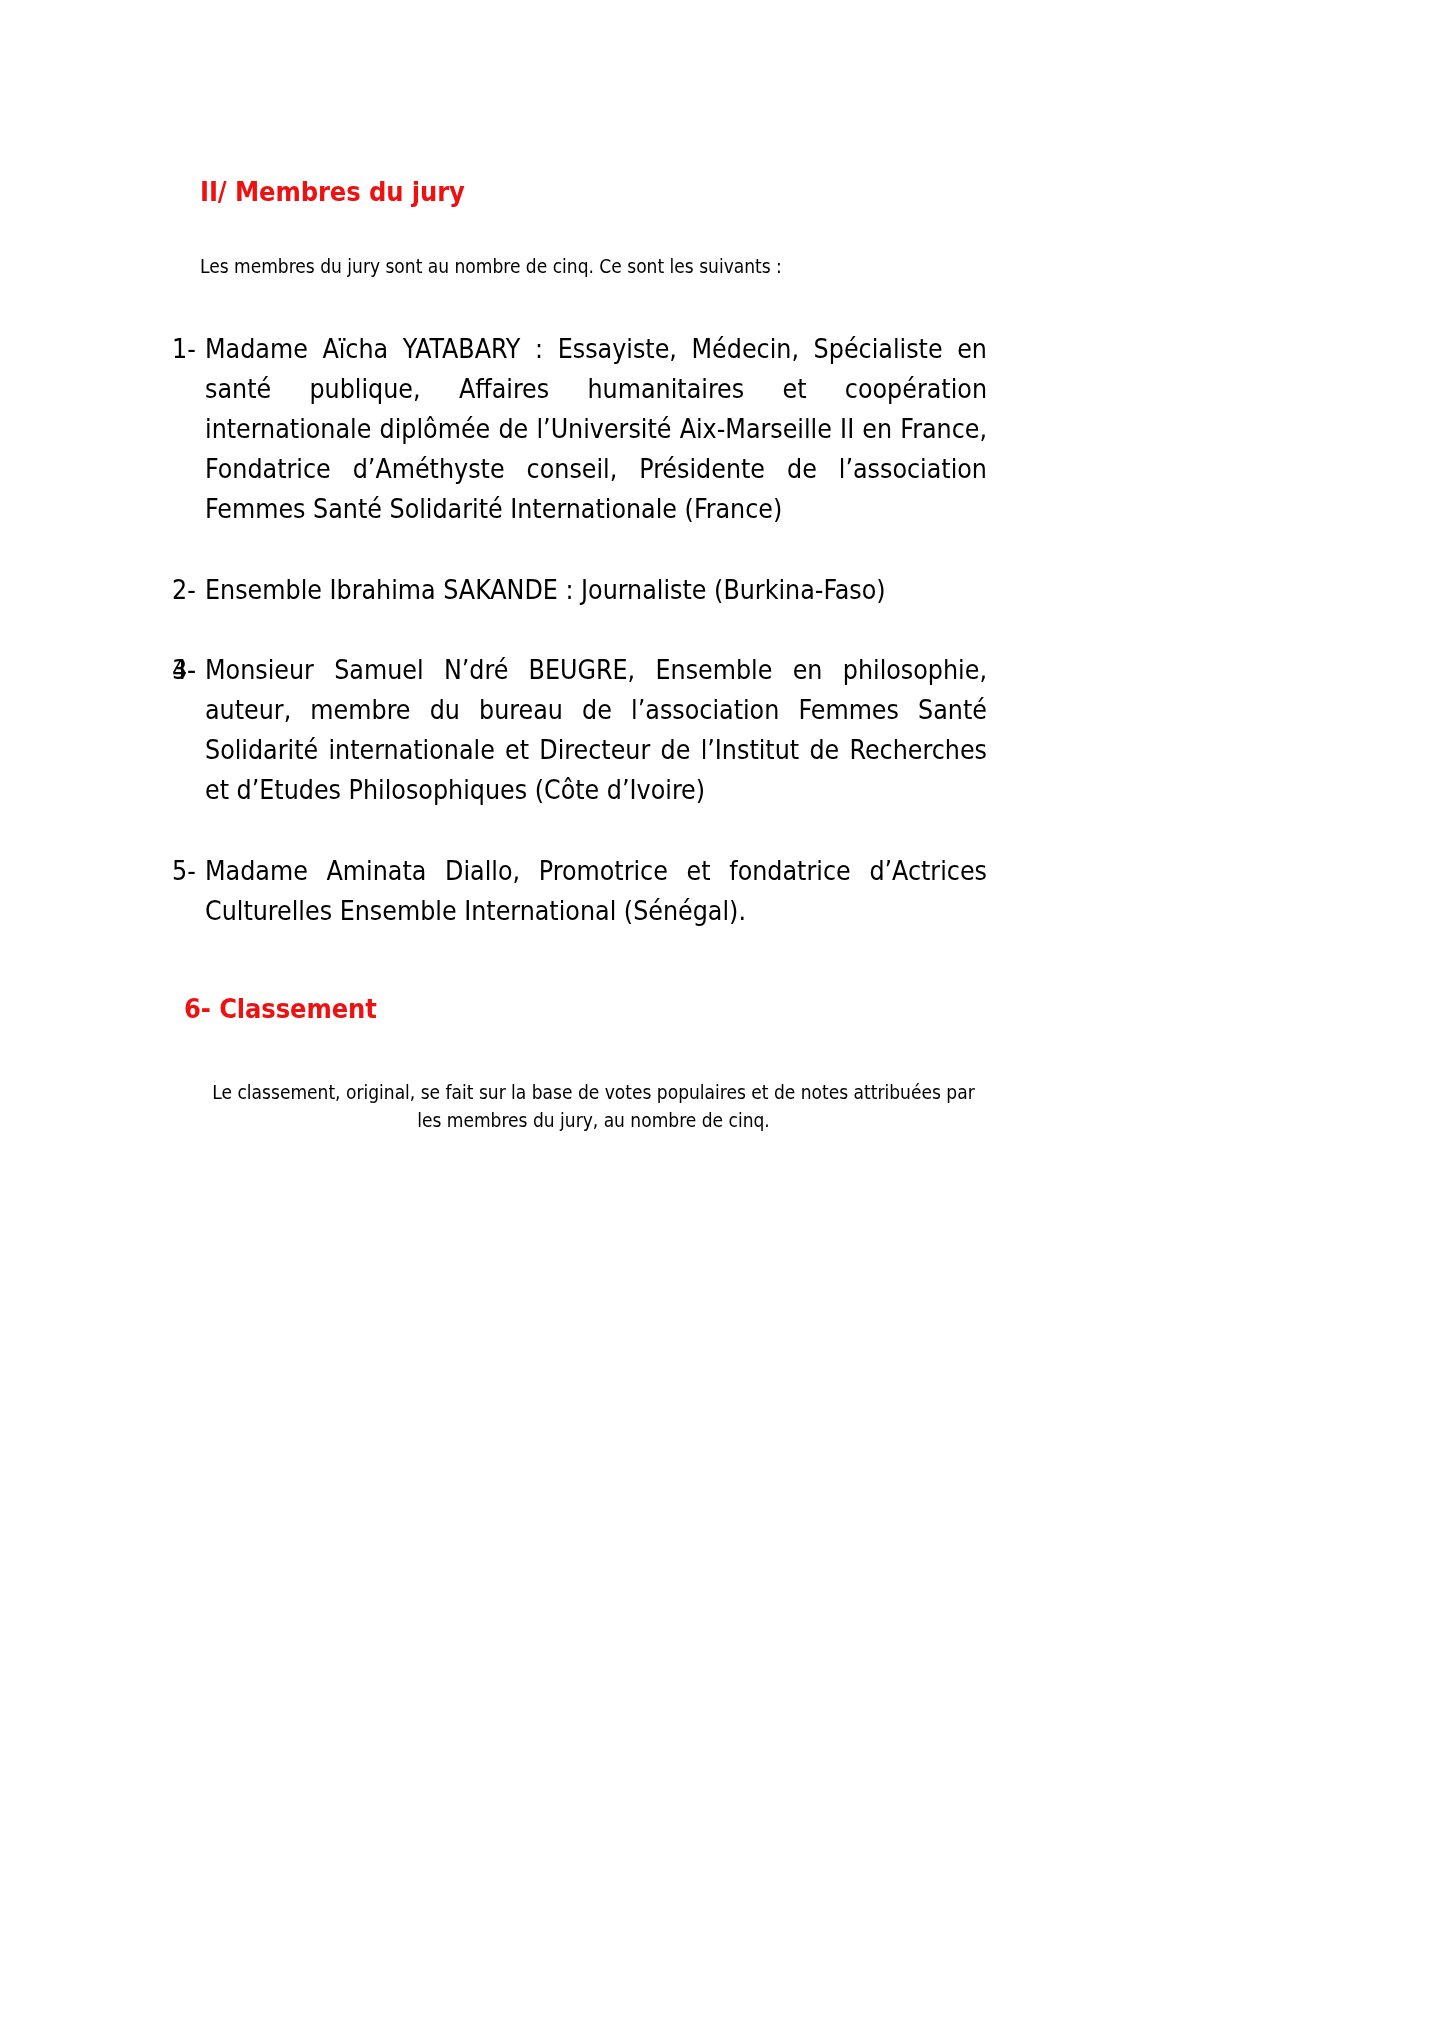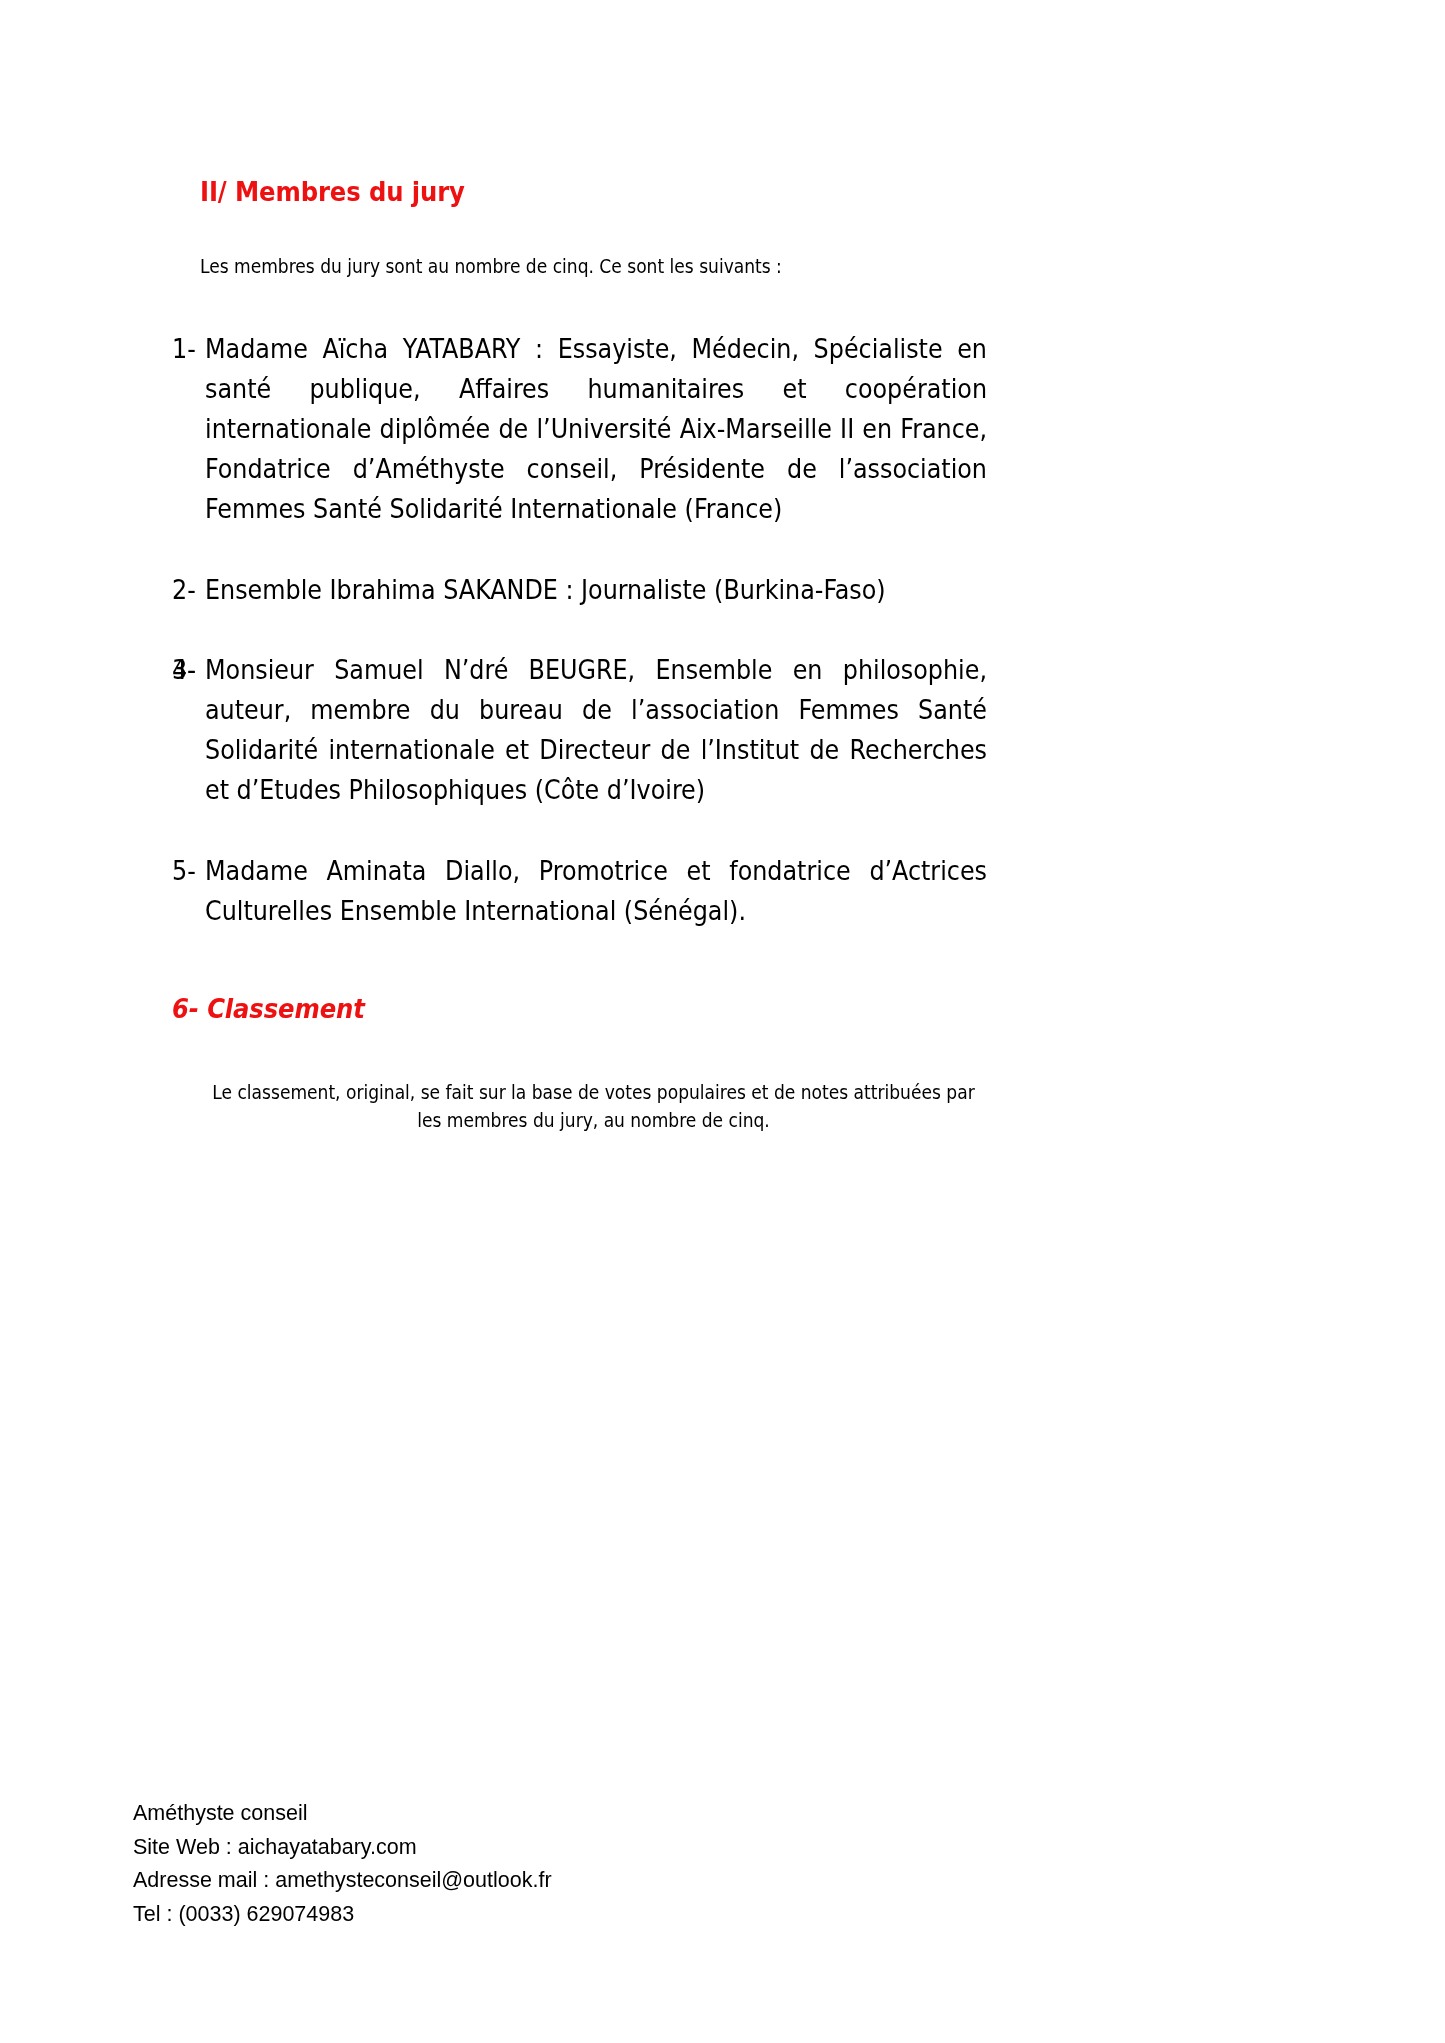--- a/index.html
+++ b/index.html
@@ -41,22 +41,21 @@
     font-size: 27px;
     font-weight: bold;
     color: #ee1111;
     line-height: 1.2;
     letter-spacing: -0.1px;
     margin: 0 0 44px 28px;
     white-space: nowrap;
   }
 
   .section-heading.second {
-    margin: 0 0 0 0;
-    font-style: italic;
+    margin: 0 0 0 12px;
   }
 
   .intro-para,
   .closing-para {
     font-size: 19px;
     line-height: 1.48;
     text-align: justify;
     text-justify: inter-word;
     margin: 0 0 0 28px;
     color: #000000;
@@ -162,20 +161,14 @@
     <div class="block-gap-lg"></div>
 
     <h2 class="section-heading second narrow">6- Classement</h2>
 
     <div class="block-gap-md"></div>
 
     <p class="closing-para narrow">Le classement, original, se fait sur la base de votes populaires et de notes attribuées par les membres du jury, au nombre de cinq.</p>
 
   </div>
 
-  <div class="footer">
-    <div>Améthyste conseil</div>
-    <div>Site Web : aichayatabary.com</div>
-    <div>Adresse mail : amethysteconseil@outlook.fr</div>
-    <div>Tel : (0033) 629074983</div>
-  </div>
 
 </div>
 
 </body></html>

